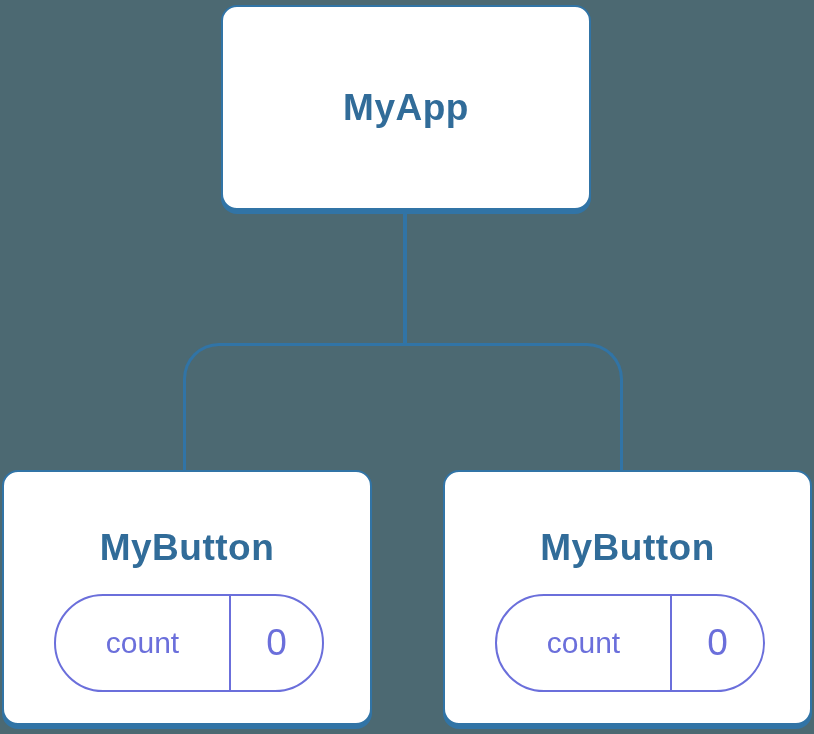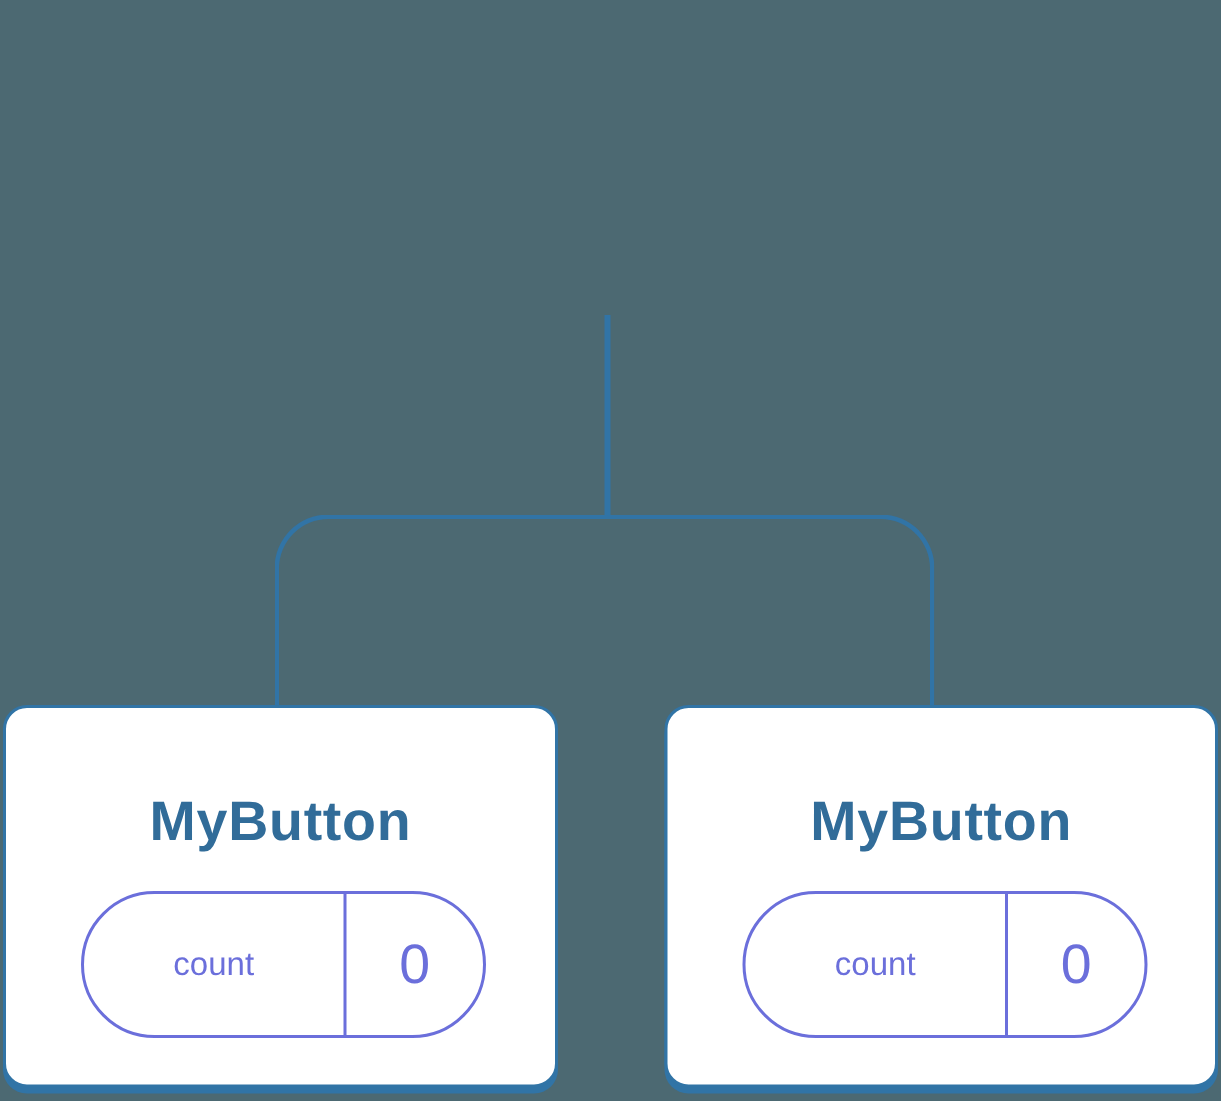--- a/index.html
+++ b/index.html
@@ -61,37 +61,40 @@
     border: 2px solid var(--state-accent, #6B6FDB);
     border-radius: 49px;
     box-sizing: border-box;
     display: flex;
     overflow: hidden;
   }
   .pill-name {
     flex: 0 0 173px;
     display: flex; align-items: center; justify-content: center;
     color: var(--state-accent, #6B6FDB);
-    font-size: 22px;
+    font-size: 30px;
     font-weight: 400;
   }
   .pill-value {
     flex: 1;
     border-left: 2px solid var(--state-accent, #6B6FDB);
     display: flex; align-items: center; justify-content: center;
     color: var(--state-accent, #6B6FDB);
     font-size: 37px;
     font-weight: 400;
   }
 </style>
 </head>
 <body>
 
 <div class="stage">
 
+  <div class="node root-node">
+    <div class="node-label">MyApp</div>
+  </div>
 
   <div class="stem"></div>
   <div class="bracket"></div>
 
   <div class="node child-node child-left">
     <div class="node-label">MyButton</div>
     <div class="state-pill">
       <div class="pill-name">count</div>
       <div class="pill-value">0</div>
     </div>

